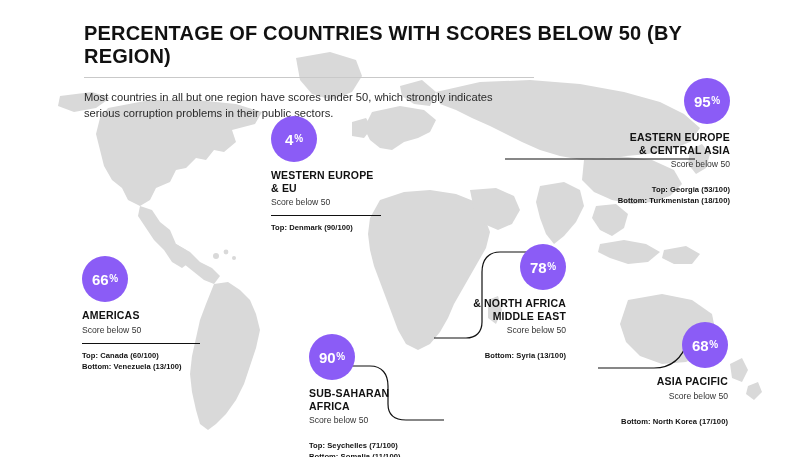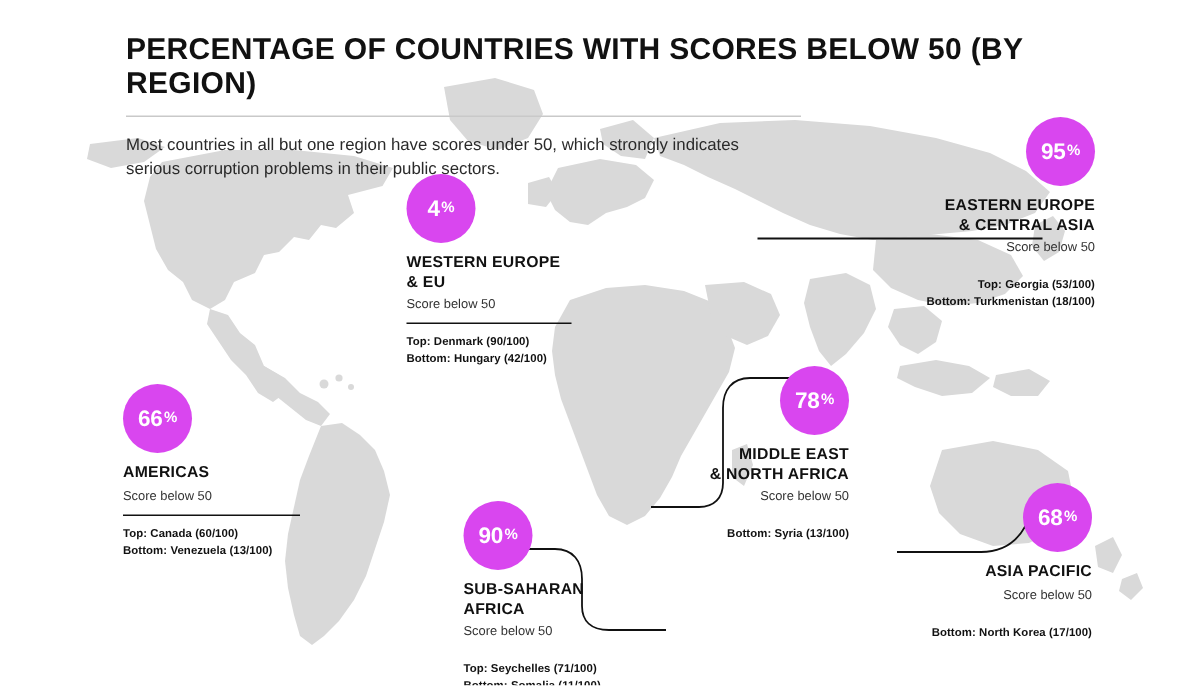--- a/index.html
+++ b/index.html
@@ -63,21 +63,21 @@
   }
 
   
   .region {
     position: absolute;
   }
   .bubble {
     width: 46px;
     height: 46px;
     border-radius: 50%;
-    background: #d946ef;
+    background: #8b5cf6;
     color: #ffffff;
     display: flex;
     align-items: center;
     justify-content: center;
     font-weight: bold;
     font-size: 15px;
     letter-spacing: -0.2px;
     box-sizing: border-box;
   }
   .bubble .pct {
@@ -217,21 +217,20 @@
       <span>4</span>
         <span class="pct">%</span>
     </div>
     <div class="region-name">
       <div>Western Europe</div>
       <div>&amp; EU</div>
     </div>
     <div class="region-sub">Score below 50</div>
     <div class="rule" style="width:110px;"></div>
     <div class="detail">Top: Denmark (90/100)</div>
-    <div class="detail">Bottom: Hungary (42/100)</div>
   </div>
 
   <div class="region align-right" style="left:560px; top:78px; width:170px;">
     <div class="bubble">
       <span>95</span>
         <span class="pct">%</span>
     </div>
     <div class="region-name">
       <div>Eastern Europe</div>
       <div>&amp; Central Asia</div>
@@ -255,22 +254,22 @@
     <div class="detail">Top: Canada (60/100)</div>
     <div class="detail">Bottom: Venezuela (13/100)</div>
   </div>
 
   <div class="region align-right" style="left:416px; top:244px; width:150px;">
     <div class="bubble">
       <span>78</span>
         <span class="pct">%</span>
     </div>
     <div class="region-name">
+      <div>&amp; North Africa</div>
       <div>Middle East</div>
-      <div>&amp; North Africa</div>
     </div>
     <div class="region-sub">Score below 50</div>
     <div class="rule" style="width:0px;"></div>
     <div class="detail">Bottom: Syria (13/100)</div>
   </div>
 
   <div class="region" style="left:309px; top:334px; width:150px;">
     <div class="bubble">
       <span>90</span>
         <span class="pct">%</span>

